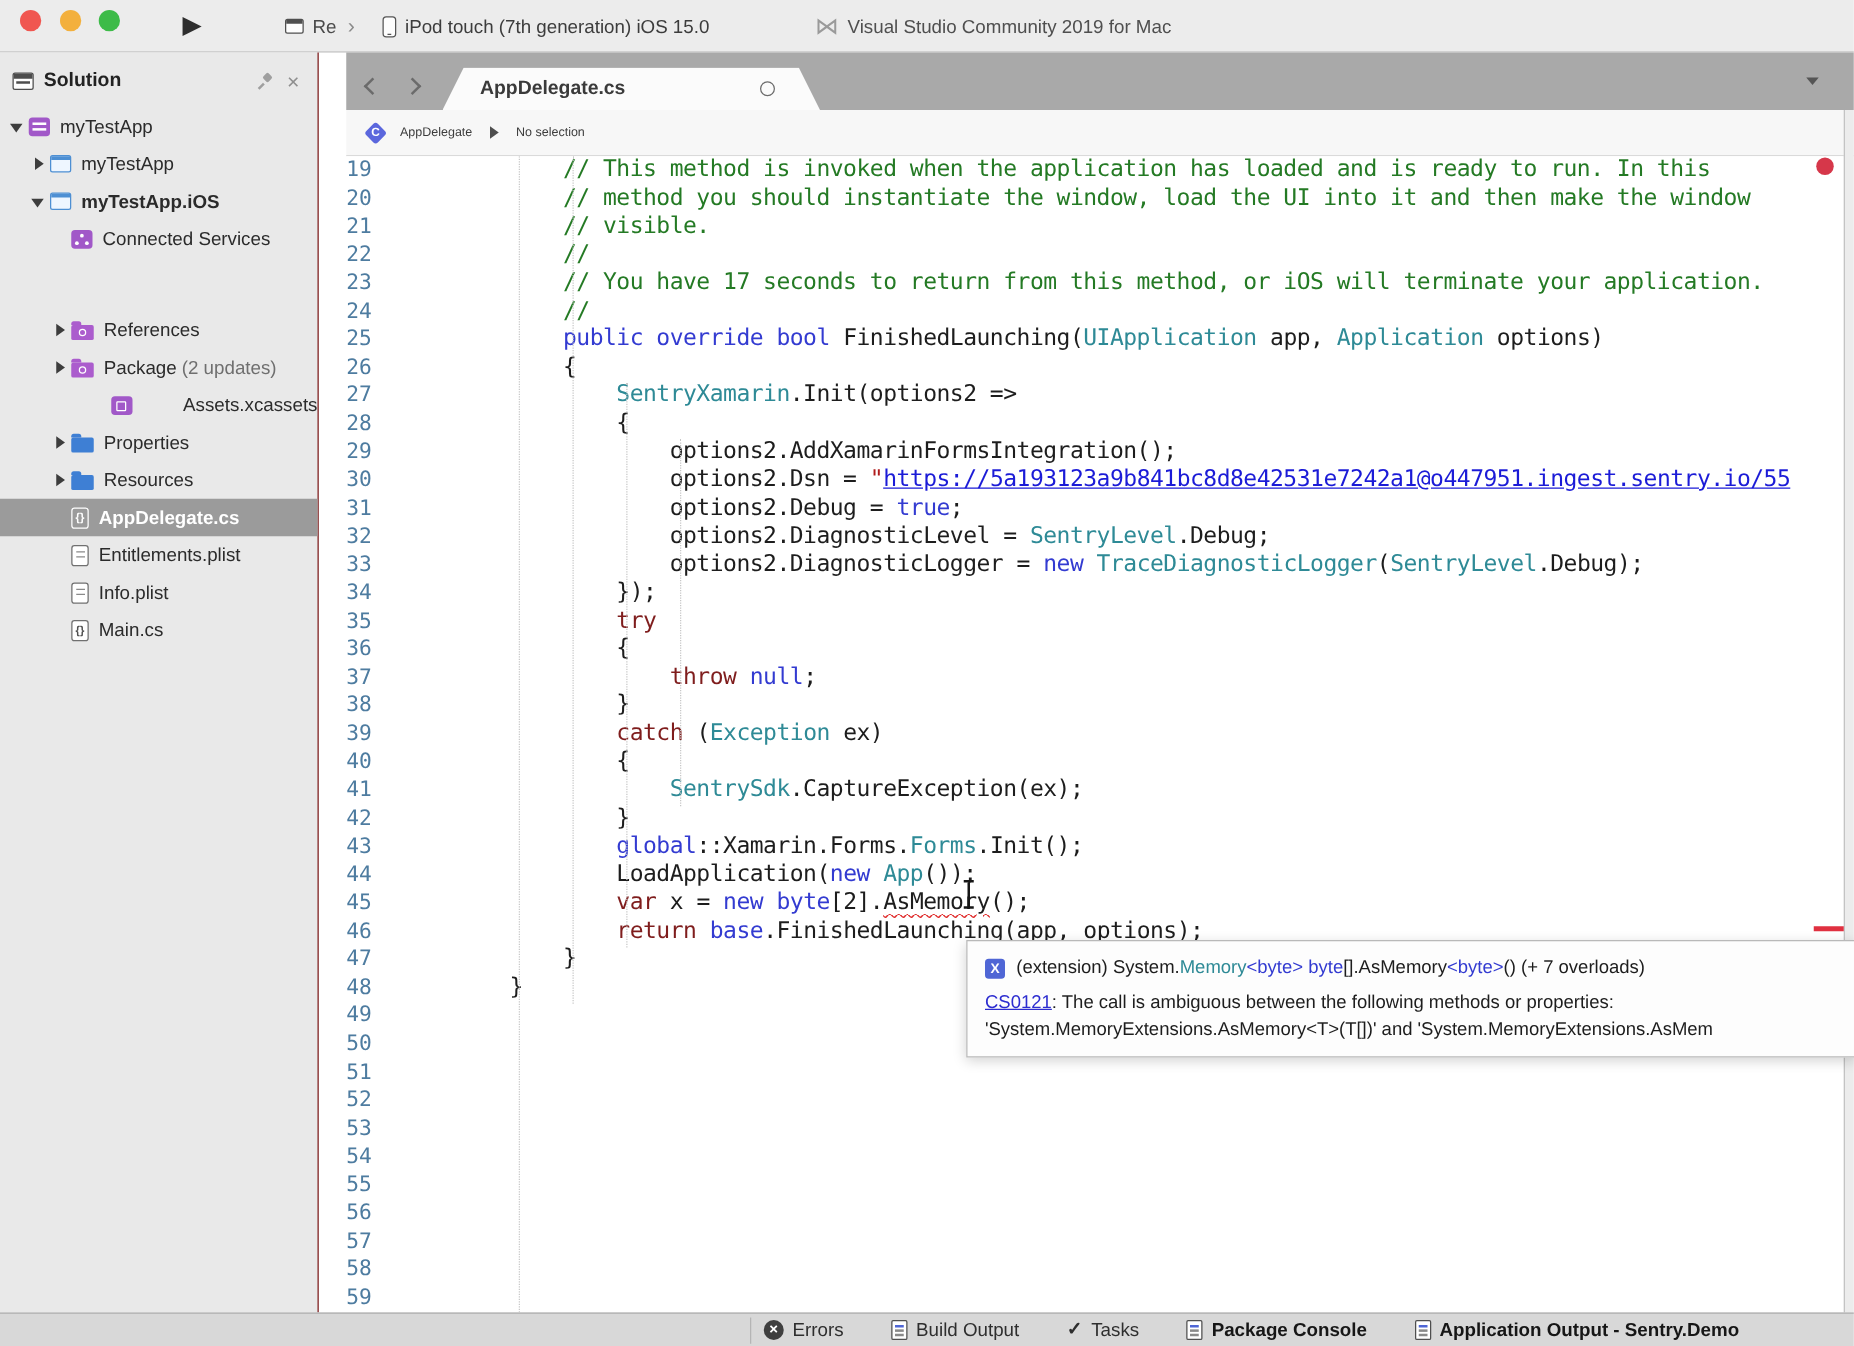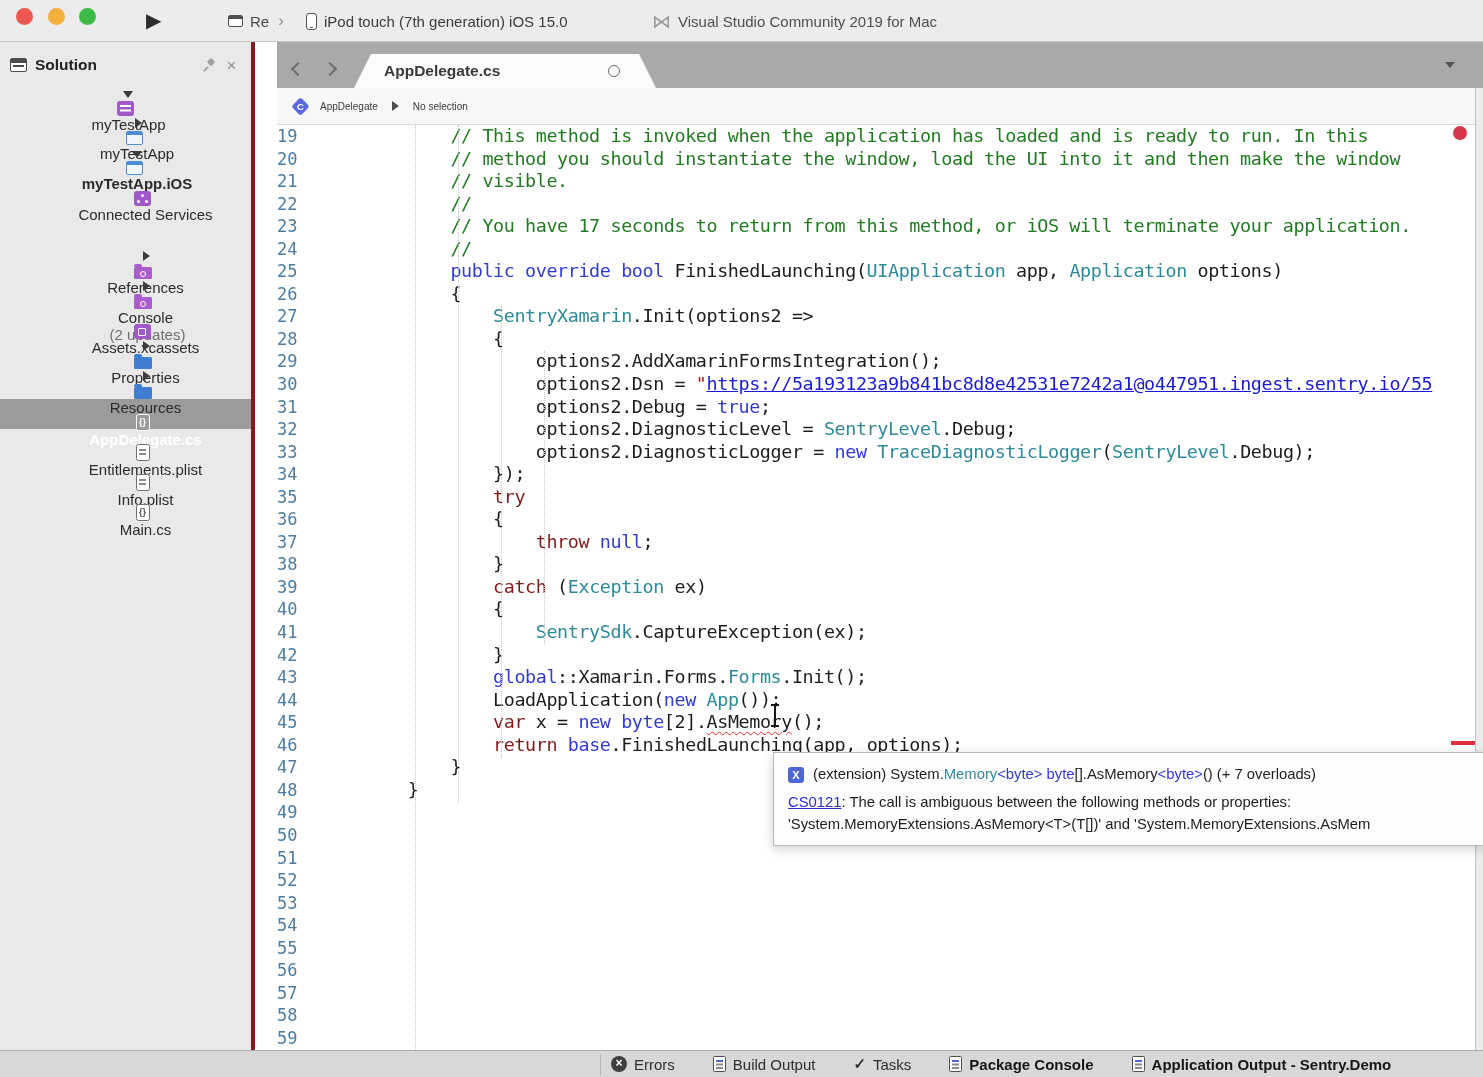--- a/index.html
+++ b/index.html
@@ -25,32 +25,32 @@
   .ic-mag{width:14px;height:14px;}
   .ic-mag::before{content:"";position:absolute;left:1px;top:1px;width:8px;height:8px;border:1.6px solid #7c7c7c;border-radius:50%;}
   .ic-mag::after{content:"";position:absolute;left:9.5px;top:9.5px;width:1.8px;height:5px;background:#7c7c7c;transform:rotate(-45deg);}
   .tri-dn{width:0;height:0;border-left:4px solid transparent;border-right:4px solid transparent;border-top:5px solid #7c7c7c;}
   #search-input{border:none;background:transparent;outline:none;flex:1;font-size:15px;color:#555;
     font-family:"Liberation Sans",sans-serif;}
   #search-input::placeholder{color:#8f8f8f;}
 
   
   #sidebar{position:absolute;left:0;top:42px;width:255px;height:1008px;background:#e9e9e9;
-    border-right:4px solid #7f1d1d;}
+    border-right:1px solid #7f1d1d;}
   #pad-header{display:flex;align-items:center;gap:8px;padding:14px 12px 8px 10px;}
   .ic-window{width:17px;height:14px;border:1.6px solid #4c4c4c;border-radius:2px;background:#fdfdfd;}
   .ic-window::before{content:"";position:absolute;left:0;right:0;top:0;height:3.5px;background:#4c4c4c;}
   .ic-window::after{content:"";position:absolute;left:2px;top:6px;right:2px;height:1.6px;background:#4c4c4c;}
   #pad-title{font-weight:bold;font-size:15.5px;color:#222;flex:1;}
   .ic-pin{width:15px;height:15px;opacity:.8;}
   .ic-pin::before{content:"";position:absolute;left:7px;top:1px;width:6px;height:6px;background:#8d8d8d;border-radius:1.5px;transform:rotate(45deg);}
   .ic-pin::after{content:"";position:absolute;left:4px;top:8px;width:2px;height:6px;background:#8d8d8d;transform:rotate(45deg);}
   .ic-xclose{color:#8f8f8f;font-size:17px;line-height:15px;width:15px;text-align:center;}
   #tree{margin-top:4px;}
-  .trow{display:flex;align-items:center;height:30px;font-size:15px;color:#2b2b2b;cursor:default;flex-direction:column;}
+  .trow{display:flex;align-items:center;height:30px;font-size:15px;color:#2b2b2b;cursor:default;}
   .trow .lbl{white-space:nowrap;}
   .trow.bold .lbl{font-weight:bold;}
   .trow.selected{background:#9b9b9b;}
   .trow.selected .lbl{color:#fff;font-weight:bold;}
   .suffix{color:#6f6f6f;margin-left:4px;}
   .disc{width:15px;height:15px;flex:none;position:relative;}
   .disc.open::before{content:"";position:absolute;top:5px;left:2px;border-left:5.5px solid transparent;border-right:5.5px solid transparent;border-top:7px solid #3d3d3d;}
   .disc.closed::before{content:"";position:absolute;top:2px;left:5px;border-top:5.5px solid transparent;border-bottom:5.5px solid transparent;border-left:7px solid #3d3d3d;}
   .ticon{margin:0 8px 0 2px;}
   .ic-solution{width:17px;height:15px;background:#a158c8;border-radius:3px;}
@@ -188,21 +188,21 @@
         <span class="lbl">Connected Services</span>
       </div>
       <div class="trow" style="padding-left: 40px; margin-top: 43px;">
         <span class="disc closed"></span>
         <span class="ic ticon ic-pfolder"></span>
         <span class="lbl">References</span>
       </div>
       <div class="trow" style="padding-left: 40px;">
         <span class="disc closed"></span>
         <span class="ic ticon ic-pfolder"></span>
-        <span class="lbl">Console</span>
+        <span class="lbl">Package</span>
         <span class="suffix">(2 updates)</span>
       </div>
       <div class="trow" style="padding-left: 40px; justify-content: space-between;">
         <span class="disc "></span>
         <span class="ic ticon ic-asset"></span>
         <span class="lbl">Assets.xcassets</span>
       </div>
       <div class="trow" style="padding-left: 40px;">
         <span class="disc closed"></span>
         <span class="ic ticon ic-bfolder"></span>

